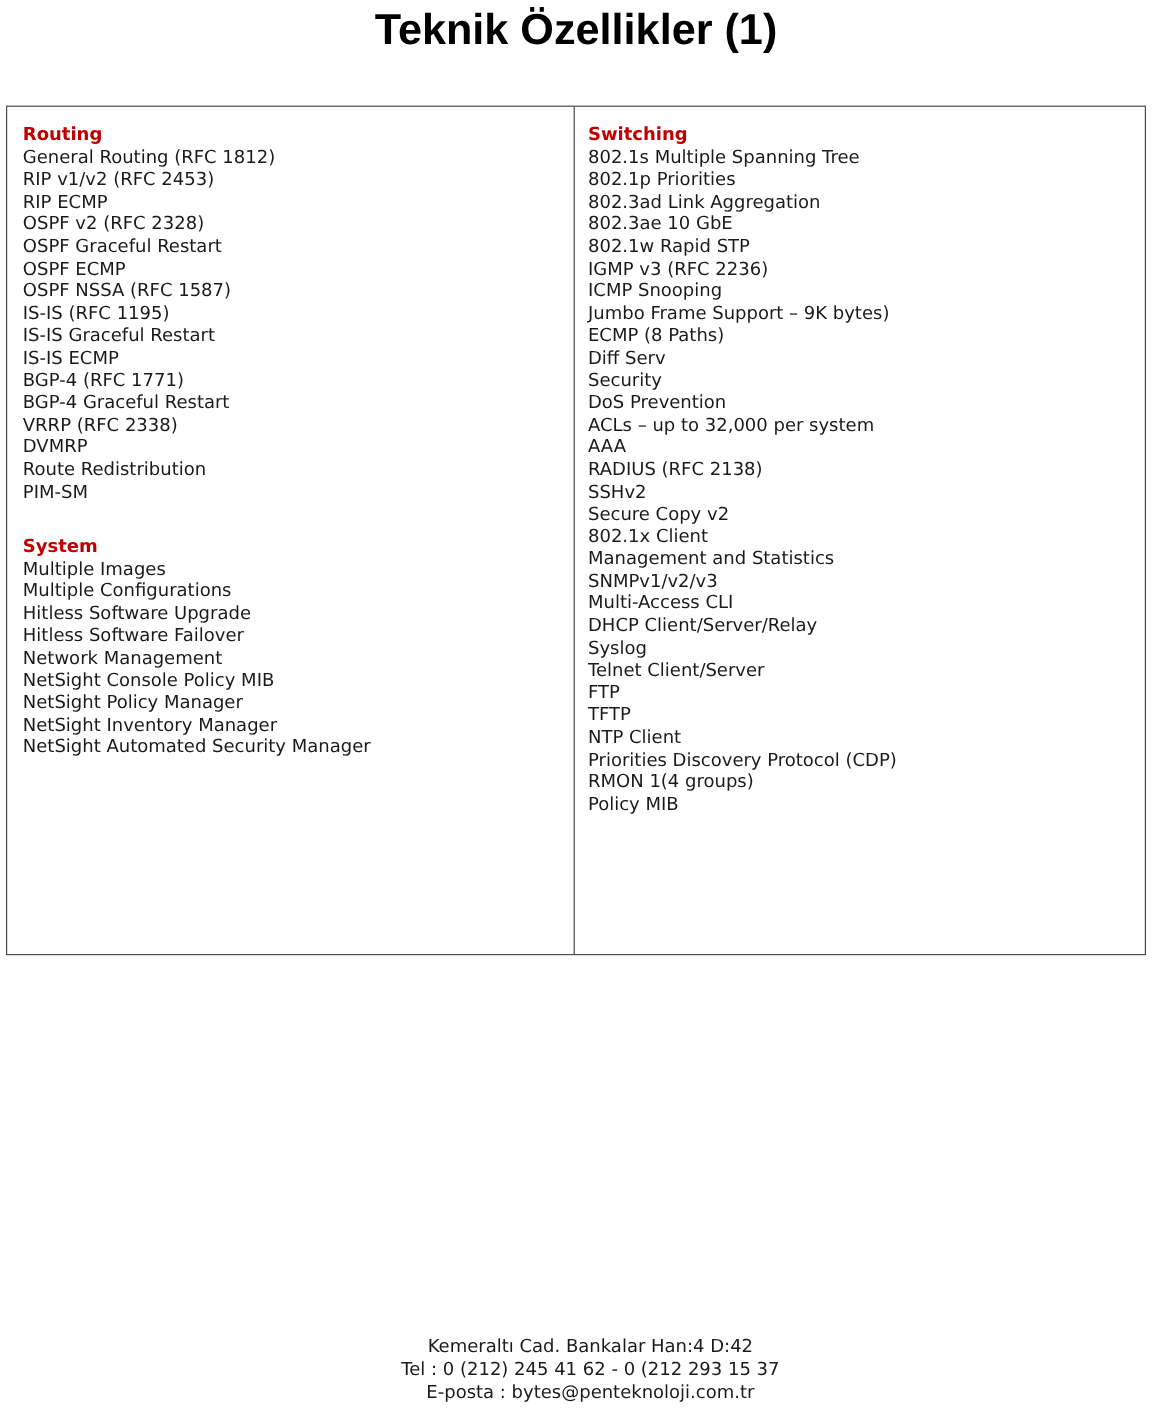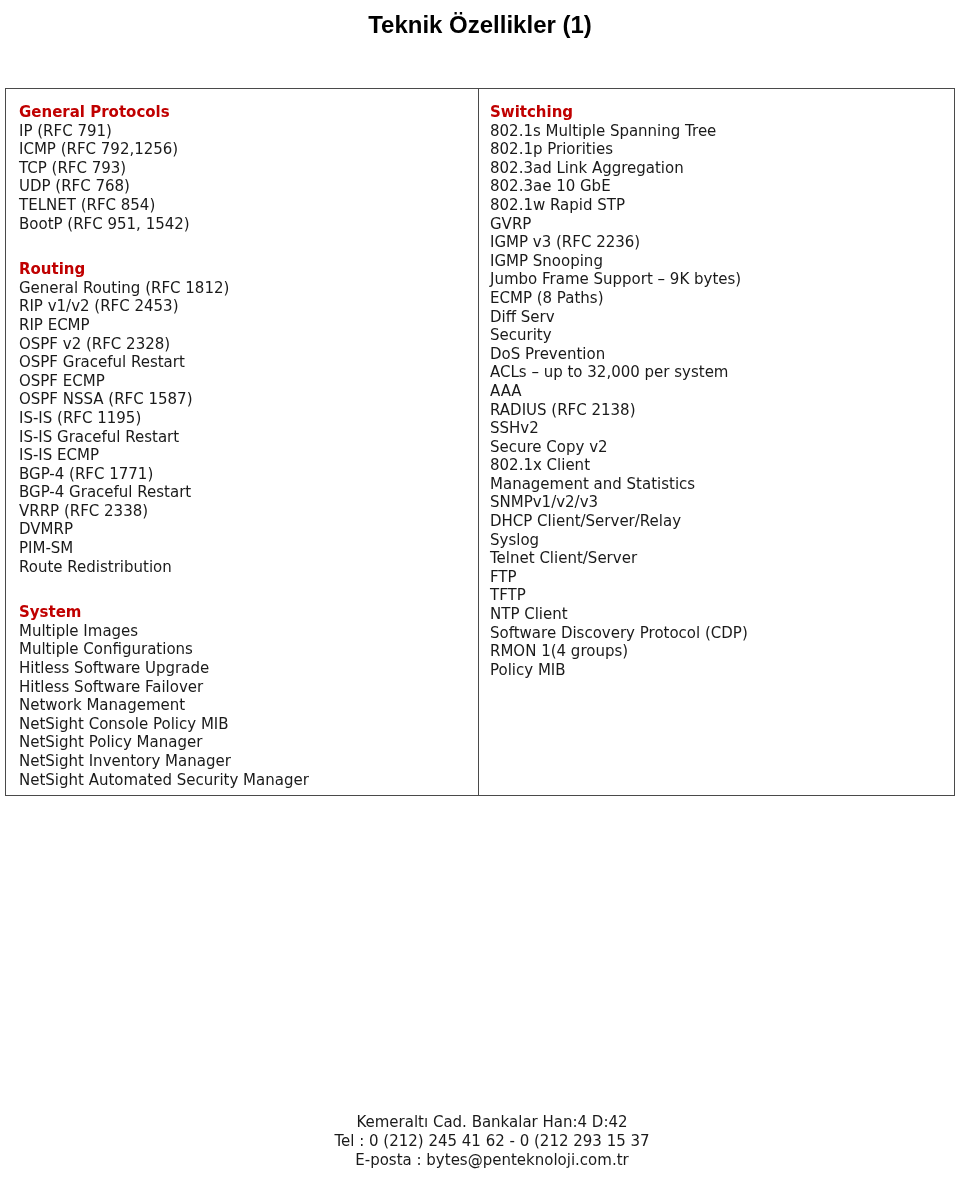--- a/index.html
+++ b/index.html
@@ -17,21 +17,21 @@
   }
 
   
   .slide-title {
     position: absolute;
     top: 2px;
     left: 0;
     width: 960px;
     text-align: center;
     font-family: "Liberation Sans", "DejaVu Sans", sans-serif;
-    font-size: 24px;
+    font-size: 36px;
     font-weight: bold;
     letter-spacing: 0px;
     color: #000000;
     line-height: 46px;
     white-space: nowrap;
   }
 
   
   .spec-table {
     position: absolute;
@@ -91,46 +91,37 @@
   }
 </style>
 </head>
 <body>
 
 <div class="slide-title">Teknik Özellikler (1)</div>
 
 <div class="spec-table">
   <div class="spec-col left" id="col-left">
       <div class="spec-section">
-        <div class="section-head">General Protocols</div>
-        <div class="spec-item">IP (RFC 791)</div>
-        <div class="spec-item">ICMP (RFC 792,1256)</div>
-        <div class="spec-item">TCP (RFC 793)</div>
-        <div class="spec-item">UDP (RFC 768)</div>
-        <div class="spec-item">TELNET (RFC 854)</div>
-        <div class="spec-item">BootP (RFC 951, 1542)</div>
-      </div>
-      <div class="spec-section">
         <div class="section-head">Routing</div>
         <div class="spec-item">General Routing (RFC 1812)</div>
         <div class="spec-item">RIP v1/v2 (RFC 2453)</div>
         <div class="spec-item">RIP ECMP</div>
         <div class="spec-item">OSPF v2 (RFC 2328)</div>
         <div class="spec-item">OSPF Graceful Restart</div>
         <div class="spec-item">OSPF ECMP</div>
         <div class="spec-item">OSPF NSSA (RFC 1587)</div>
         <div class="spec-item">IS-IS (RFC 1195)</div>
         <div class="spec-item">IS-IS Graceful Restart</div>
         <div class="spec-item">IS-IS ECMP</div>
         <div class="spec-item">BGP-4 (RFC 1771)</div>
         <div class="spec-item">BGP-4 Graceful Restart</div>
         <div class="spec-item">VRRP (RFC 2338)</div>
         <div class="spec-item">DVMRP</div>
+        <div class="spec-item">Route Redistribution</div>
         <div class="spec-item">PIM-SM</div>
-        <div class="spec-item">Route Redistribution</div>
       </div>
       <div class="spec-section">
         <div class="section-head">System</div>
         <div class="spec-item">Multiple Images</div>
         <div class="spec-item">Multiple Configurations</div>
         <div class="spec-item">Hitless Software Upgrade</div>
         <div class="spec-item">Hitless Software Failover</div>
         <div class="spec-item">Network Management</div>
         <div class="spec-item">NetSight Console Policy MIB</div>
         <div class="spec-item">NetSight Policy Manager</div>
@@ -139,43 +130,43 @@
       </div>
     </div>
   <div class="spec-col right" id="col-right">
       <div class="spec-section">
         <div class="section-head">Switching</div>
         <div class="spec-item">802.1s Multiple Spanning Tree</div>
         <div class="spec-item">802.1p Priorities</div>
         <div class="spec-item">802.3ad Link Aggregation</div>
         <div class="spec-item">802.3ae 10 GbE</div>
         <div class="spec-item">802.1w Rapid STP</div>
-        <div class="spec-item">GVRP</div>
         <div class="spec-item">IGMP v3 (RFC 2236)</div>
-        <div class="spec-item">IGMP Snooping</div>
+        <div class="spec-item">ICMP Snooping</div>
         <div class="spec-item">Jumbo Frame Support – 9K bytes)</div>
         <div class="spec-item">ECMP (8 Paths)</div>
         <div class="spec-item">Diff Serv</div>
         <div class="spec-item">Security</div>
         <div class="spec-item">DoS Prevention</div>
         <div class="spec-item">ACLs – up to 32,000 per system</div>
         <div class="spec-item">AAA</div>
         <div class="spec-item">RADIUS (RFC 2138)</div>
         <div class="spec-item">SSHv2</div>
         <div class="spec-item">Secure Copy v2</div>
         <div class="spec-item">802.1x Client</div>
         <div class="spec-item">Management and Statistics</div>
         <div class="spec-item">SNMPv1/v2/v3</div>
+        <div class="spec-item">Multi-Access CLI</div>
         <div class="spec-item">DHCP Client/Server/Relay</div>
         <div class="spec-item">Syslog</div>
         <div class="spec-item">Telnet Client/Server</div>
         <div class="spec-item">FTP</div>
         <div class="spec-item">TFTP</div>
         <div class="spec-item">NTP Client</div>
-        <div class="spec-item">Software Discovery Protocol (CDP)</div>
+        <div class="spec-item">Priorities Discovery Protocol (CDP)</div>
         <div class="spec-item">RMON 1(4 groups)</div>
         <div class="spec-item">Policy MIB</div>
       </div>
     </div>
 </div>
 
 <div class="footer" id="footer">
     <div class="footer-line">Kemeraltı Cad. Bankalar Han:4 D:42</div>
     <div class="footer-line">Tel : 0 (212) 245 41 62 - 0 (212 293 15 37</div>
     <div class="footer-line">E-posta : bytes@penteknoloji.com.tr</div>

